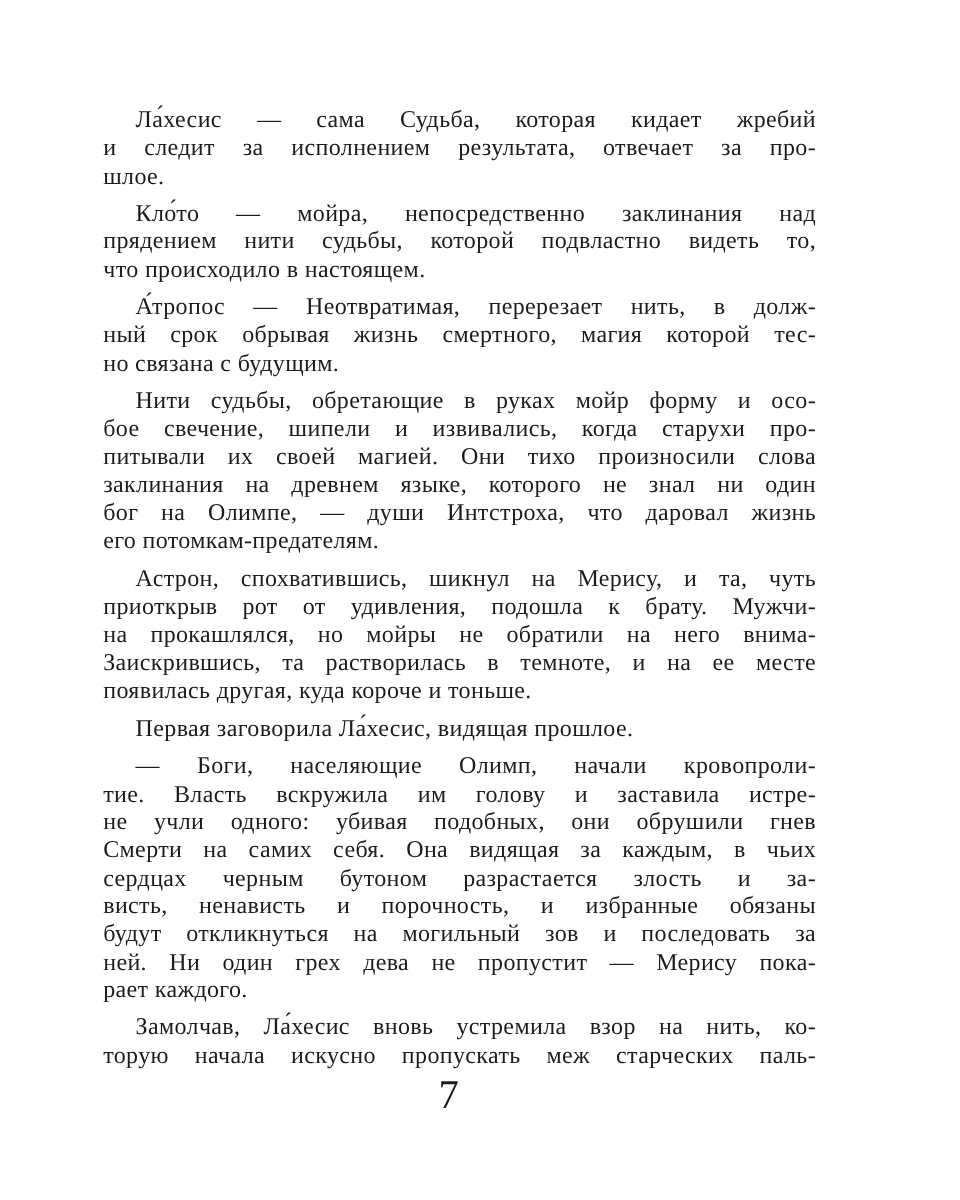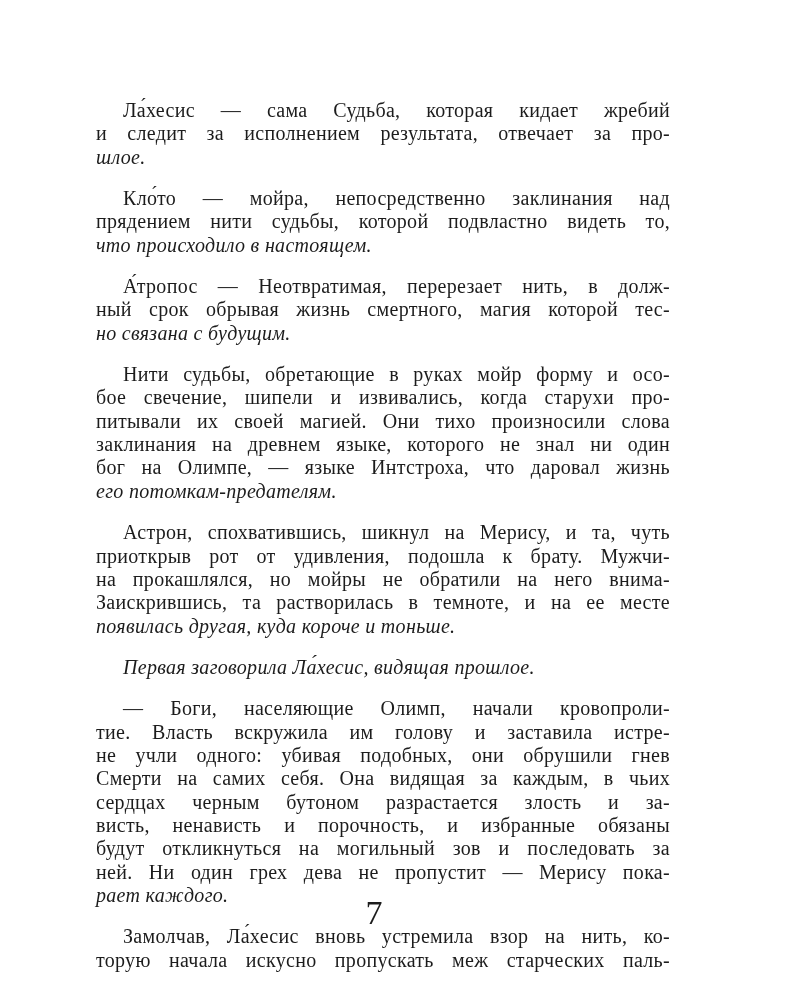--- a/index.html
+++ b/index.html
@@ -20,31 +20,30 @@
   }
   .text-block {
     position: absolute;
     left: 78px;
     top: 81px;
     width: 610px;
     font-size: 20px;
     line-height: 23.35px;
     letter-spacing: 0.3px;
   }
-  .para { margin: 18px; padding: 0; }
+  .para { margin: 8px; padding: 0; }
   .line {
     text-align: justify;
     text-align-last: justify;
     text-justify: inter-word;
     white-space: normal;
   }
   .line.final {
     text-align: left;
     text-align-last: left;
-    font-style: italic;
   }
   .line.indent {
     text-indent: 27px;
   }
   .page-number {
     position: absolute;
     left: 78px;
     top: 896px;
     width: 592px;
     text-align: center;
@@ -71,21 +70,21 @@
       <div class="para">
         <div class="line indent">А́тропос — Неотвратимая, перерезает нить, в долж-</div>
         <div class="line">ный срок обрывая жизнь смертного, магия которой тес-</div>
         <div class="line final">но связана с будущим.</div>
       </div>
       <div class="para">
         <div class="line indent">Нити судьбы, обретающие в руках мойр форму и осо-</div>
         <div class="line">бое свечение, шипели и извивались, когда старухи про-</div>
         <div class="line">питывали их своей магией. Они тихо произносили слова</div>
         <div class="line">заклинания на древнем языке, которого не знал ни один</div>
-        <div class="line">бог на Олимпе, — языке Интстроха, что даровал жизнь</div>
+        <div class="line">бог на Олимпе, — души Интстроха, что даровал жизнь</div>
         <div class="line final">его потомкам-предателям.</div>
       </div>
       <div class="para">
         <div class="line indent">Астрон, спохватившись, шикнул на Мерису, и та, чуть</div>
         <div class="line">приоткрыв рот от удивления, подошла к брату. Мужчи-</div>
         <div class="line">на прокашлялся, но мойры не обратили на него внима-</div>
         <div class="line">Заискрившись, та растворилась в темноте, и на ее месте</div>
         <div class="line final">появилась другая, куда короче и тоньше.</div>
       </div>
       <div class="para">

